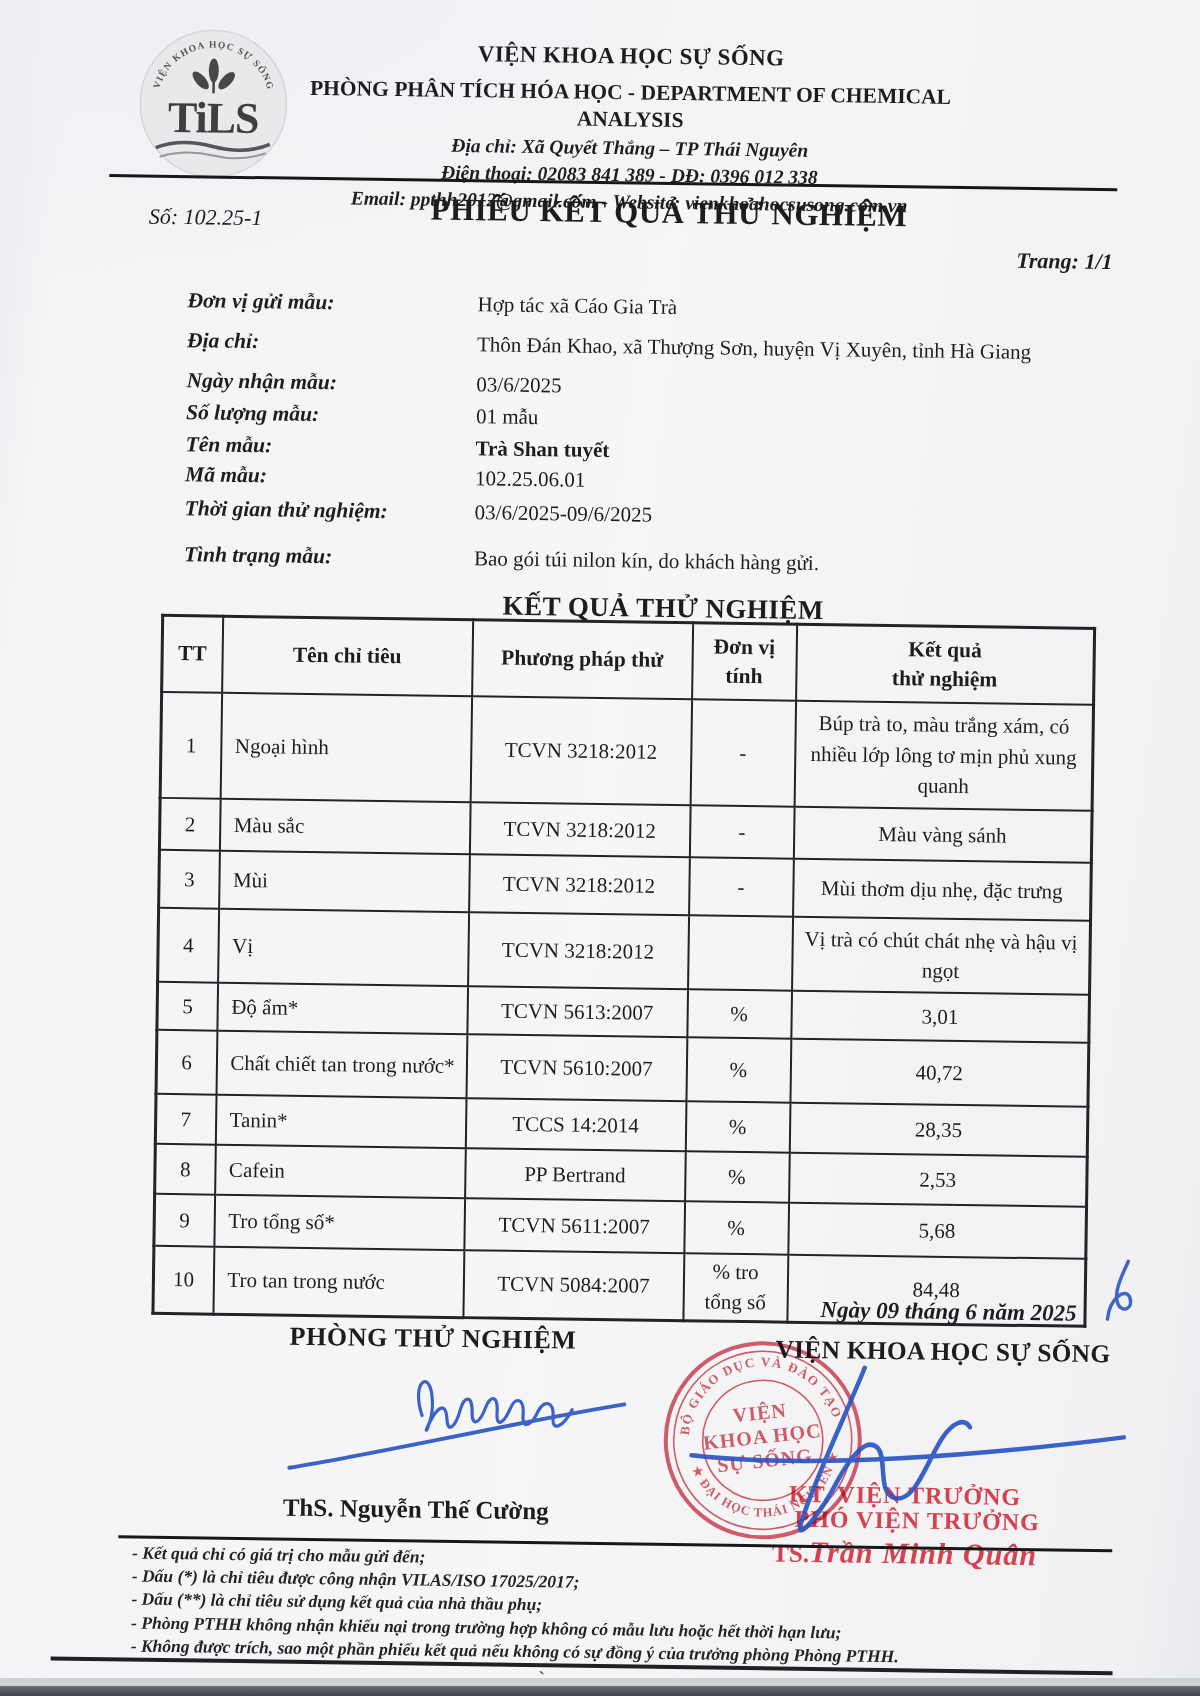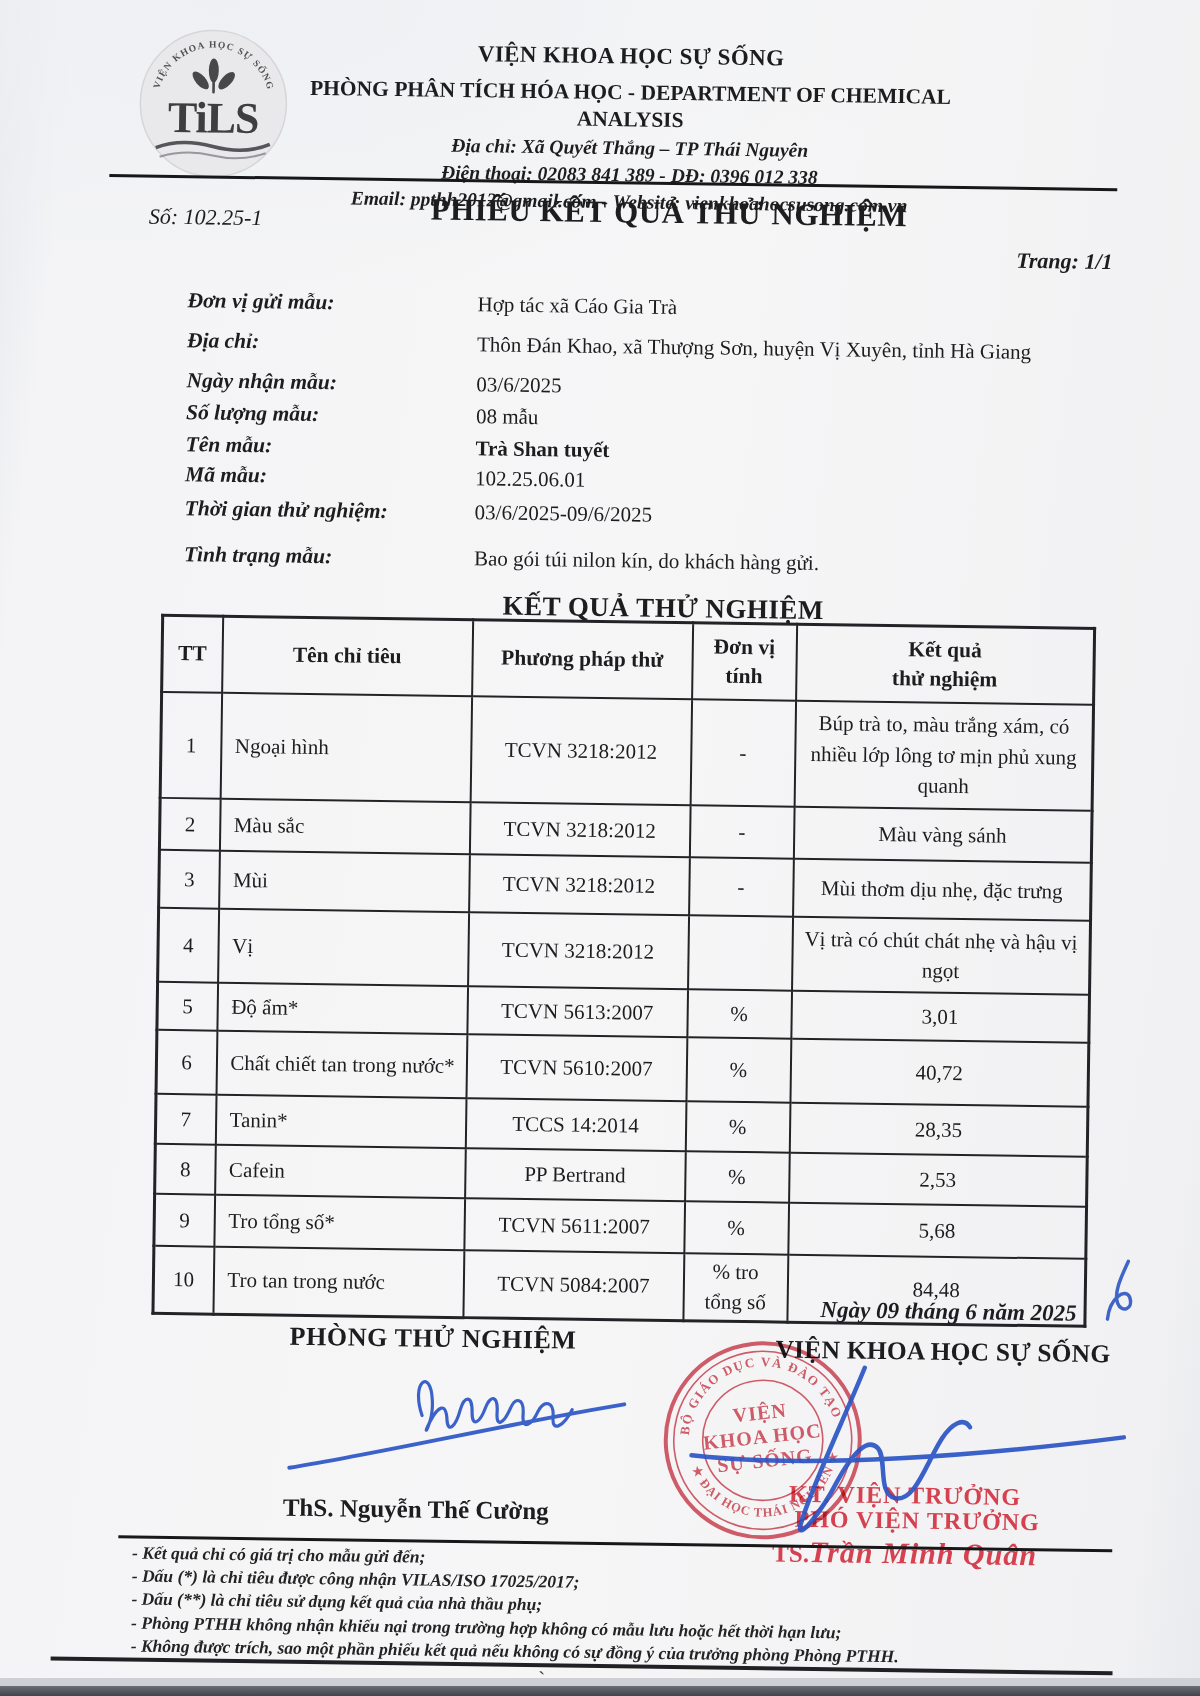--- a/index.html
+++ b/index.html
@@ -124,21 +124,21 @@
       <div class="info-row">
         <span class="info-label">Địa chỉ:</span>
         <span class="info-value">Thôn Đán Khao, xã Thượng Sơn, huyện Vị Xuyên, tỉnh Hà Giang</span>
       </div>
       <div class="info-row">
         <span class="info-label">Ngày nhận mẫu:</span>
         <span class="info-value">03/6/2025</span>
       </div>
       <div class="info-row">
         <span class="info-label">Số lượng mẫu:</span>
-        <span class="info-value">08 mẫu</span>
+        <span class="info-value">01 mẫu</span>
       </div>
       <div class="info-row">
         <span class="info-label">Tên mẫu:</span>
         <span class="info-value b">Trà Shan tuyết</span>
       </div>
       <div class="info-row">
         <span class="info-label">Mã mẫu:</span>
         <span class="info-value">102.25.06.01</span>
       </div>
       <div class="info-row">

